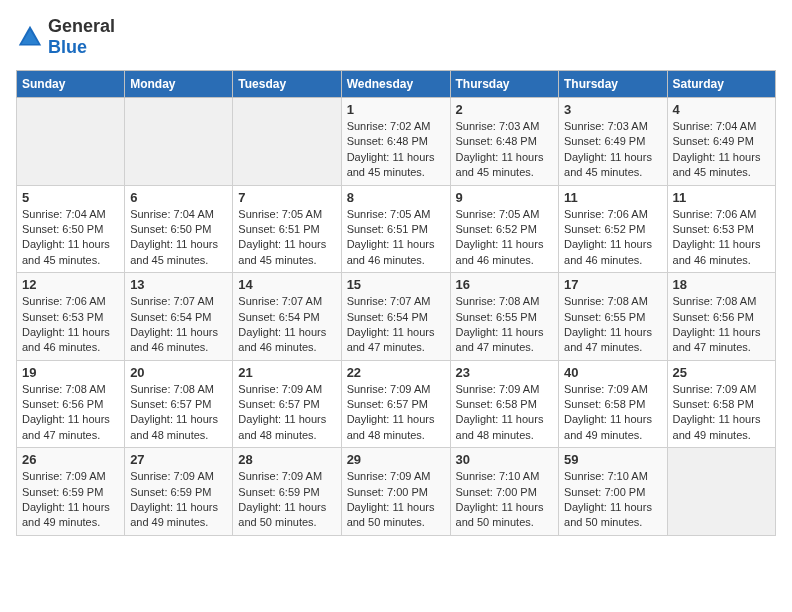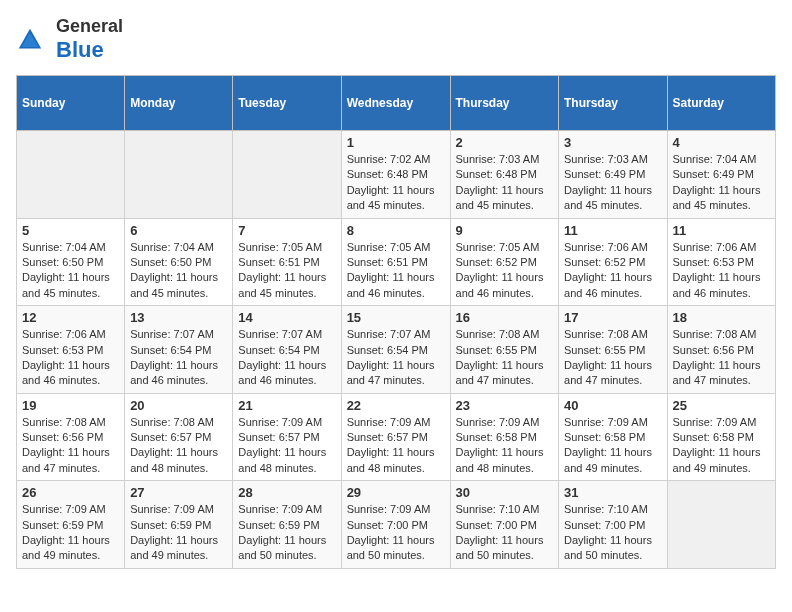--- a/index.html
+++ b/index.html
@@ -12,29 +12,29 @@
     }
     .header {
       display: flex;
       justify-content: space-between;
       align-items: flex-start;
       margin-bottom: 12px;
     }
     .logo {
       display: flex;
       align-items: center;
-      gap: 12px;
+      gap: 4px;
     }
     .logo-text-general {
       font-size: 18px;
       font-weight: bold;
       color: #333;
     }
     .logo-text-blue {
-      font-size: 22px;
+      font-size: 18px;
       font-weight: bold;
       color: #1a6bbf;
     }
     .logo-icon {
       width: 28px;
       height: 28px;
     }
     .title-area {
       text-align: right;
     }
@@ -49,21 +49,21 @@
     }
     table {
       width: 100%;
       border-collapse: collapse;
       font-size: 11px;
     }
     thead tr th {
       background-color: #2a6db5;
       color: #fff;
       text-align: left;
-      padding: 20px 5px;
+      padding: 6px 5px;
       font-weight: bold;
       font-size: 12px;
       border: 1px solid #c0c0c0;
     }
     tbody tr td {
       border: 1px solid #d0d0d0;
       vertical-align: top;
       padding: 4px 5px;
       height: 80px;
       width: 110px;
@@ -305,21 +305,21 @@
 Sunset: 7:00 PM
 Daylight: 11 hours and 50 minutes.</div>
         </td>
         <td>
           <span class="day-num">30</span>
           <div class="day-info" style="white-space: pre-line;">Sunrise: 7:10 AM
 Sunset: 7:00 PM
 Daylight: 11 hours and 50 minutes.</div>
         </td>
         <td>
-          <span class="day-num">31</span>
+          <span class="day-num">59</span>
           <div class="day-info" style="white-space: pre-line;">Sunrise: 7:10 AM
 Sunset: 7:00 PM
 Daylight: 11 hours and 50 minutes.</div>
         </td>
         <td class="empty-cell"></td>
       </tr>
     </tbody>
 </table>
 
 </body></html>

